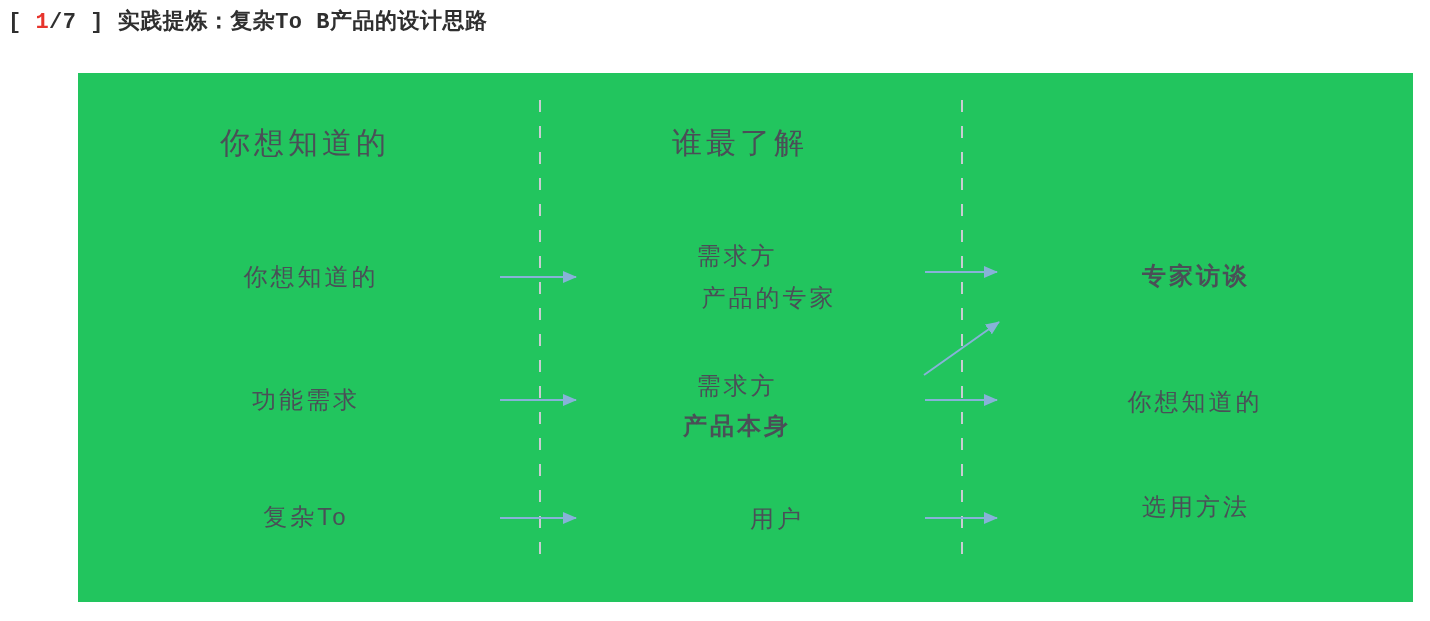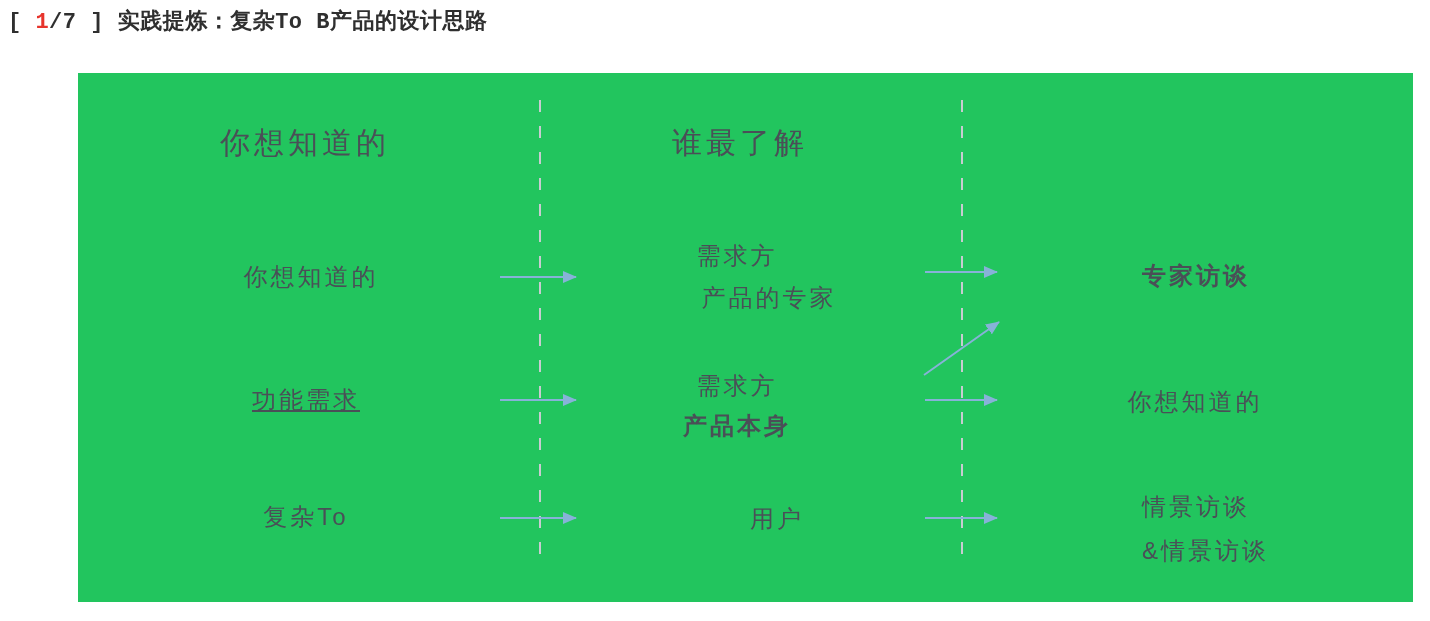--- a/index.html
+++ b/index.html
@@ -90,23 +90,22 @@
   </svg>
 
   <div class="lbl col-header" style="left:227px; top:70px;">你想知道的</div>
   <div class="lbl col-header" style="left:662px; top:70px;">谁最了解</div>
 
   <div class="lbl cell" style="left:233px; top:204px;">你想知道的</div>
   <div class="lbl cell" style="left:659px; top:183px;">需求方</div>
   <div class="lbl cell" style="left:659px; top:225px;margin-left:32px;">产品的专家</div>
   <div class="lbl cell" style="left:1118px; top:203px;font-weight:bold;">专家访谈</div>
 
-  <div class="lbl cell" style="left:228px; top:327px;text-decoration:underline;">功能需求</div>
+  <div class="lbl cell" style="left:228px; top:327px;">功能需求</div>
   <div class="lbl cell" style="left:659px; top:313px;">需求方</div>
   <div class="lbl cell" style="left:659px; top:353px;font-weight:bold;">产品本身</div>
   <div class="lbl cell" style="left:1117px; top:329px;">你想知道的</div>
 
   <div class="lbl cell" style="left:228px; top:444px;">复杂To</div>
   <div class="lbl cell" style="left:659px; top:446px;margin-left:40px;">用户</div>
-  <div class="lbl cell left-align" style="left:1064px; top:434px;">情景访谈</div>
-  <div class="lbl cell left-align" style="left:1064px; top:478px;">&amp;情景访谈</div>
+  <div class="lbl cell left-align" style="left:1064px; top:434px;">选用方法</div>
 
 </div>
 
 </body></html>

